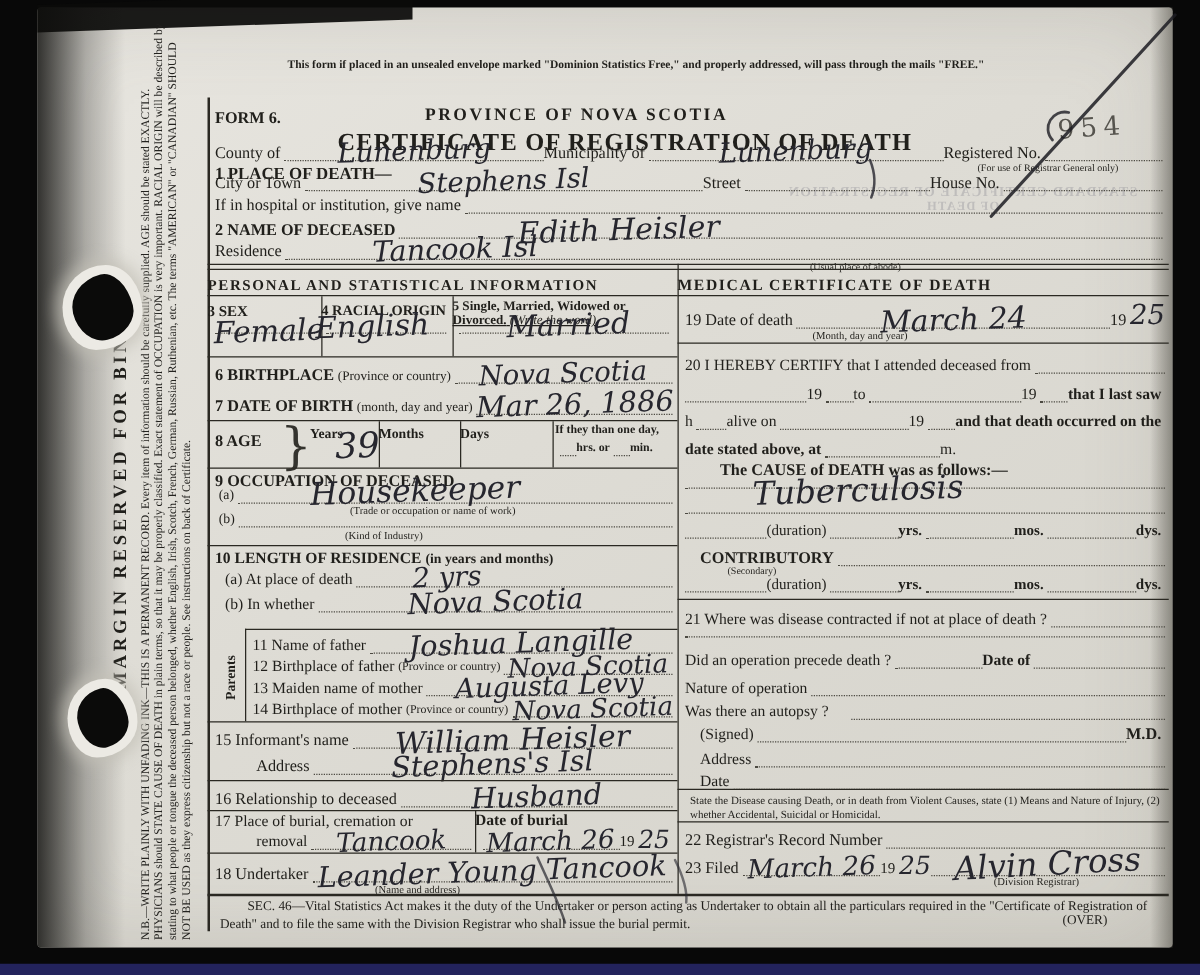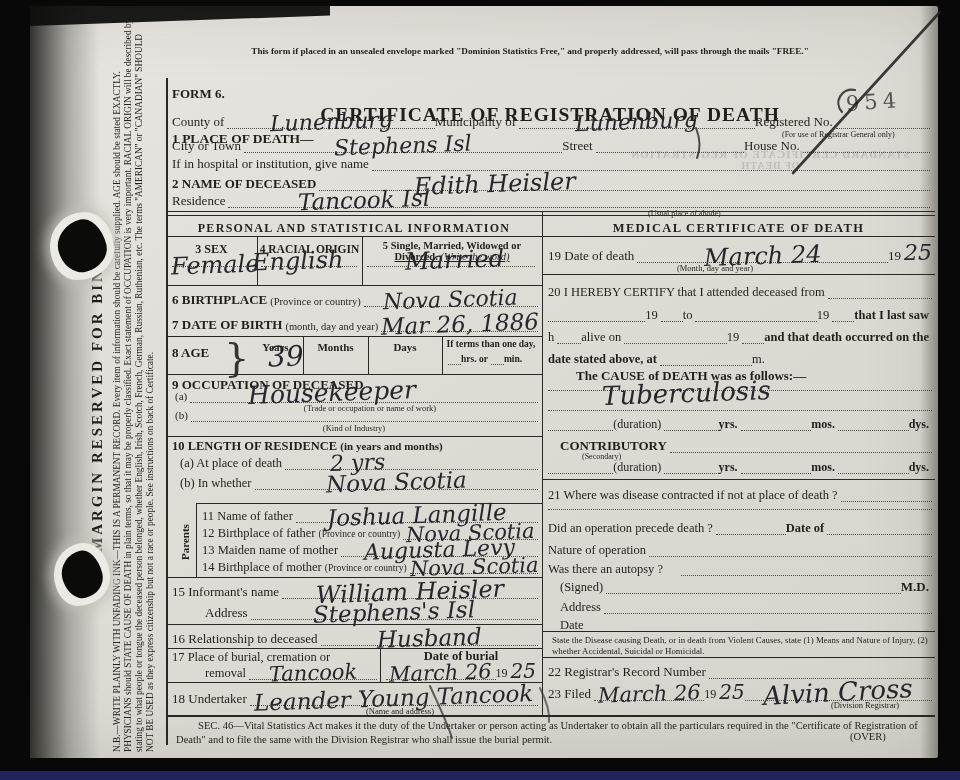--- a/index.html
+++ b/index.html
@@ -12,21 +12,21 @@
     background:linear-gradient(to right, rgba(14,14,12,.82), rgba(14,14,12,.25) 55%, transparent); border-radius:3px 0 0 3px; z-index:3;}
   .topwedge { position:absolute; left:30px; top:4px; width:300px; height:22px; background:#0b0b0a;
     transform:skewY(-2deg); transform-origin:left top; opacity:.93; z-index:3;}
   .rshade { position:absolute; left:920px; top:6px; width:18px; height:752px;
     background:linear-gradient(to right, transparent, rgba(85,83,75,.55)); z-index:3;}
   .navy { position:absolute; left:0; bottom:0; width:960px; height:9px; background:#23235c; }
   .content { position:absolute; inset:0; z-index:10; }
   .hl, .vl { position:absolute; background:#2a2822; }
   .hl { height:1.4px; } .vl { width:1.4px; }
   .dl { position:absolute; border-bottom:1.6px dotted #4c4a42; }
-  .cell { position:absolute; text-align:center; line-height:1.08; }
+  .cell { position:absolute; line-height:1.08; }
   .abs { position:absolute; white-space:nowrap; line-height:1.05; }
   .b { font-weight:bold; }
   .i { font-style:italic; }
   .r { position:absolute; display:flex; align-items:flex-end; }
   .r .lbl { white-space:nowrap; padding-right:3px; font-size:13px; line-height:1.05; }
   .fill { flex:1 1 auto; align-self:stretch; display:flex; align-items:flex-end;
     justify-content:center; border-bottom:1.6px dotted #4c4a42; min-width:8px; }
   .fill.off { justify-content:flex-start; }
   .d { align-self:stretch; border-bottom:1.6px dotted #4c4a42; }
   .hw { font-family:"DejaVu Serif", serif; font-style:italic; color:#26262e;
@@ -64,20 +64,21 @@
   </div>
 
   <div class="vtext abs b" style="left:90px; top:62px; height:645px; width:22px; font-size:15px; letter-spacing:3px; text-align:center;">MARGIN RESERVED FOR BINDING</div>
   <div class="vtext" style="position:absolute; left:112px; top:16px; height:736px; width:52px; font-size:9.3px; line-height:1.18; color:#23221f;">N.B.—WRITE PLAINLY WITH UNFADING INK—THIS IS A PERMANENT RECORD.  Every item of information should be carefully supplied.  AGE should be stated EXACTLY.  PHYSICIANS should STATE CAUSE OF DEATH in plain terms, so that it may be properly classified.  Exact statement of OCCUPATION is very important.  RACIAL ORIGIN will be described by stating to what people or tongue the deceased person belonged, whether English, Irish, Scotch, French, German, Russian, Ruthenian, etc.  The terms "AMERICAN" or "CANADIAN" SHOULD NOT BE USED as they express citizenship but not a race or people.  See instructions on back of Certificate.</div>
 
   <div class="vl" style="left:166px; top:78px; height:667px; width:2px;"></div>
   <div class="vl" style="left:542px; top:211px; height:504px;"></div>
 
   <div class="cell b" style="left:230px; top:47px; width:600px; font-size:9.2px;">This form if placed in an unsealed envelope marked "Dominion Statistics Free," and properly addressed, will pass through the mails "FREE."</div>
   <div class="abs b" style="left:172px; top:87px; font-size:13px;">FORM 6.</div>
+  <div class="cell b" style="left:340px; top:85px; width:420px; font-size:14px; letter-spacing:2px;">PROVINCE OF NOVA SCOTIA</div>
   <div class="cell b" style="left:270px; top:104px; width:560px; font-size:19.5px; letter-spacing:1px;">CERTIFICATE OF REGISTRATION OF DEATH</div>
   <div class="stamp" style="left:846px; top:90px;">954</div>
 
   <div class="abs b" style="left:172px; top:132px; font-size:13.5px;">1 PLACE OF DEATH—</div>
   <div class="r" style="left:172px; top:108px; width:758px; height:21px;">
     <span class="lbl">County of</span>
     <span class="fill" style="flex:2.2;">
         <span class="hw" style="font-size:22px;">Lunenburg</span>
       </span>
     <span class="lbl">Municipality of</span>
@@ -156,42 +157,42 @@
   <div class="hl" style="left:166px; top:336px; width:376px;"></div>
 
   <div class="abs b" style="left:172px; top:346px; font-size:13px;">8 AGE</div>
   <div class="abs" style="left:224px; top:336px; font-size:40px; font-family:'DejaVu Serif',serif; color:#34332e;">}</div>
   <div class="vl" style="left:303px; top:337px; height:37px;"></div>
   <div class="vl" style="left:368px; top:337px; height:37px;"></div>
   <div class="vl" style="left:442px; top:337px; height:37px;"></div>
   <div class="cell b" style="left:248px; top:342px; width:55px; font-size:11px;">Years</div>
   <div class="cell b" style="left:303px; top:342px; width:65px; font-size:11px;">Months</div>
   <div class="cell b" style="left:368px; top:342px; width:74px; font-size:11px;">Days</div>
-  <div class="cell b" style="left:444px; top:339px; width:94px; font-size:9.5px;">If terms than one day,</div>
+  <div class="cell b" style="left:444px; top:339px; width:94px; font-size:9.5px;">If they than one day,</div>
   <div class="r" style="left:448px; top:352px; width:86px; height:13px;">
     <span class="d" style="width:13px;"></span>
     <span class="lbl b" style="font-size:9.5px;">hrs. or</span>
     <span class="d" style="width:13px;"></span>
     <span class="lbl b" style="font-size:9.5px;text-align:center;">min.</span>
   </div>
   <div class="hwa" style="left:268px; top:345px; font-size:28px;">39</div>
   <div class="hl" style="left:166px; top:374px; width:376px;"></div>
 
   <div class="abs b" style="left:172px; top:378px; font-size:13px;">9 OCCUPATION OF DECEASED</div>
   <div class="r" style="left:175px; top:390px; width:363px; height:13px;">
     <span class="lbl" style="font-size:11px;">(a)</span>
     <span class="fill"></span>
   </div>
   <div class="hwa" style="left:248px; top:382px; font-size:25px;">Housekeeper</div>
   <div class="cell" style="left:280px; top:404px; width:180px; font-size:8.5px;">(Trade or occupation or name of work)</div>
   <div class="r" style="left:175px; top:409px; width:363px; height:13px;">
     <span class="lbl" style="font-size:11px;">(b)</span>
     <span class="fill"></span>
   </div>
-  <div class="cell" style="left:264px; top:424px; width:180px; font-size:8.5px;">(Kind of Industry)</div>
+  <div class="cell" style="left:276px; top:424px; width:180px; font-size:8.5px;">(Kind of Industry)</div>
   <div class="hl" style="left:166px; top:436px; width:376px;"></div>
 
   <div class="abs" style="left:172px; top:440px; font-size:12.5px;">
     <span class="b">10 LENGTH OF RESIDENCE</span>
     <span class="b" style="font-size:11px;">(in years and months)</span>
   </div>
   <div class="r" style="left:180px; top:452px; width:358px; height:18px;">
     <span class="lbl" style="font-size:12.5px;">(a) At place of death</span>
     <span class="fill off" style="padding-left:45px;">
         <span class="hw" style="font-size:22px;">2 yrs</span>

